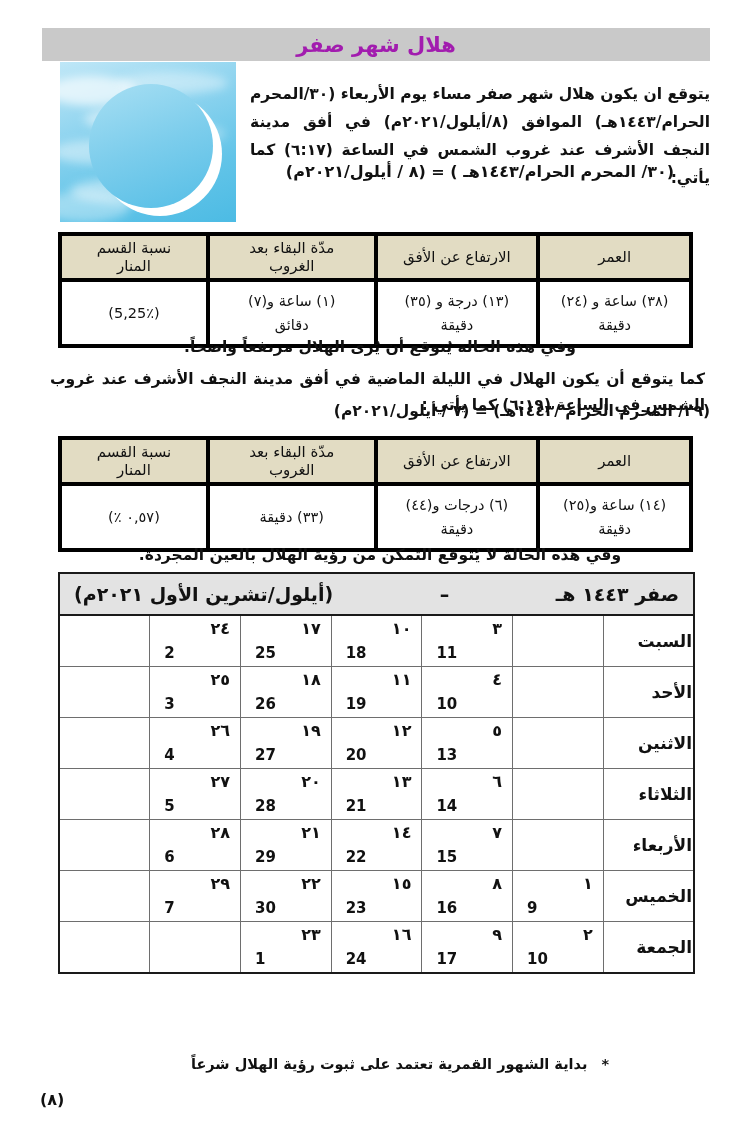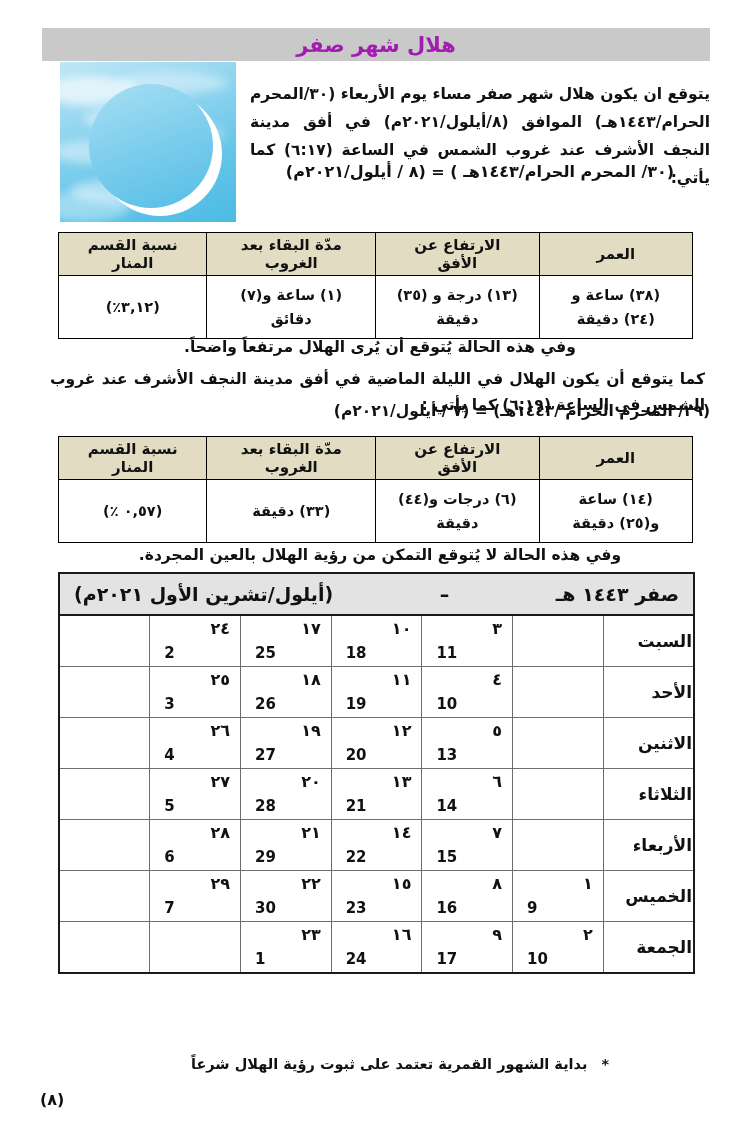--- a/index.html
+++ b/index.html
@@ -115,25 +115,25 @@
     position: absolute;
     border-collapse: collapse;
     direction: rtl;
     table-layout: fixed;
   }
   .data-table.t1 { left: 58px; top: 232px; width: 635px; }
   .data-table.t2 { left: 58px; top: 436px; width: 635px; }
 
   .data-table th,
   .data-table td {
-    border: 1px solid #000000;
+    border: 4px solid #000000;
     text-align: center;
     vertical-align: middle;
     font-size: 14.5px;
-    font-weight: 700;
+    font-weight: 400;
     padding: 3px 20px;
   }
   .data-table th {
     background: #e2dcc3;
     height: 30px;
     font-size: 15px;
   }
   .data-table td {
     background: #ffffff;
     height: 56px;
@@ -273,21 +273,21 @@
         <th class="col-alt">الارتفاع عن الأفق</th>
         <th class="col-dur">مدّة البقاء بعد الغروب</th>
         <th class="col-illum">نسبة القسم المنار</th>
       </tr>
     </thead>
     <tbody>
       <tr>
         <td>(٣٨) ساعة و (٢٤) دقيقة</td>
         <td>(١٣) درجة و (٣٥) دقيقة</td>
         <td>(١) ساعة و(٧) دقائق</td>
-        <td>(٣,١٢٪)</td>
+        <td>(5,25٪)</td>
       </tr>
     </tbody>
   </table>
 
   <div class="note-line note-1">وفي هذه الحالة يُتوقع أن يُرى الهلال مرتفعاً واضحاً.</div>
   <div class="note-line note-2">كما يتوقع أن يكون الهلال في الليلة الماضية في أفق مدينة النجف الأشرف عند غروب الشمس في الساعة (٦:١٩) كما يأتي :</div>
   <div class="note-line note-3">(٢٩/ المحرم الحرام /١٤٤٣هـ) = (٧ / أيلول/٢٠٢١م)</div>
 
   <table class="data-table t2">
     <thead>

